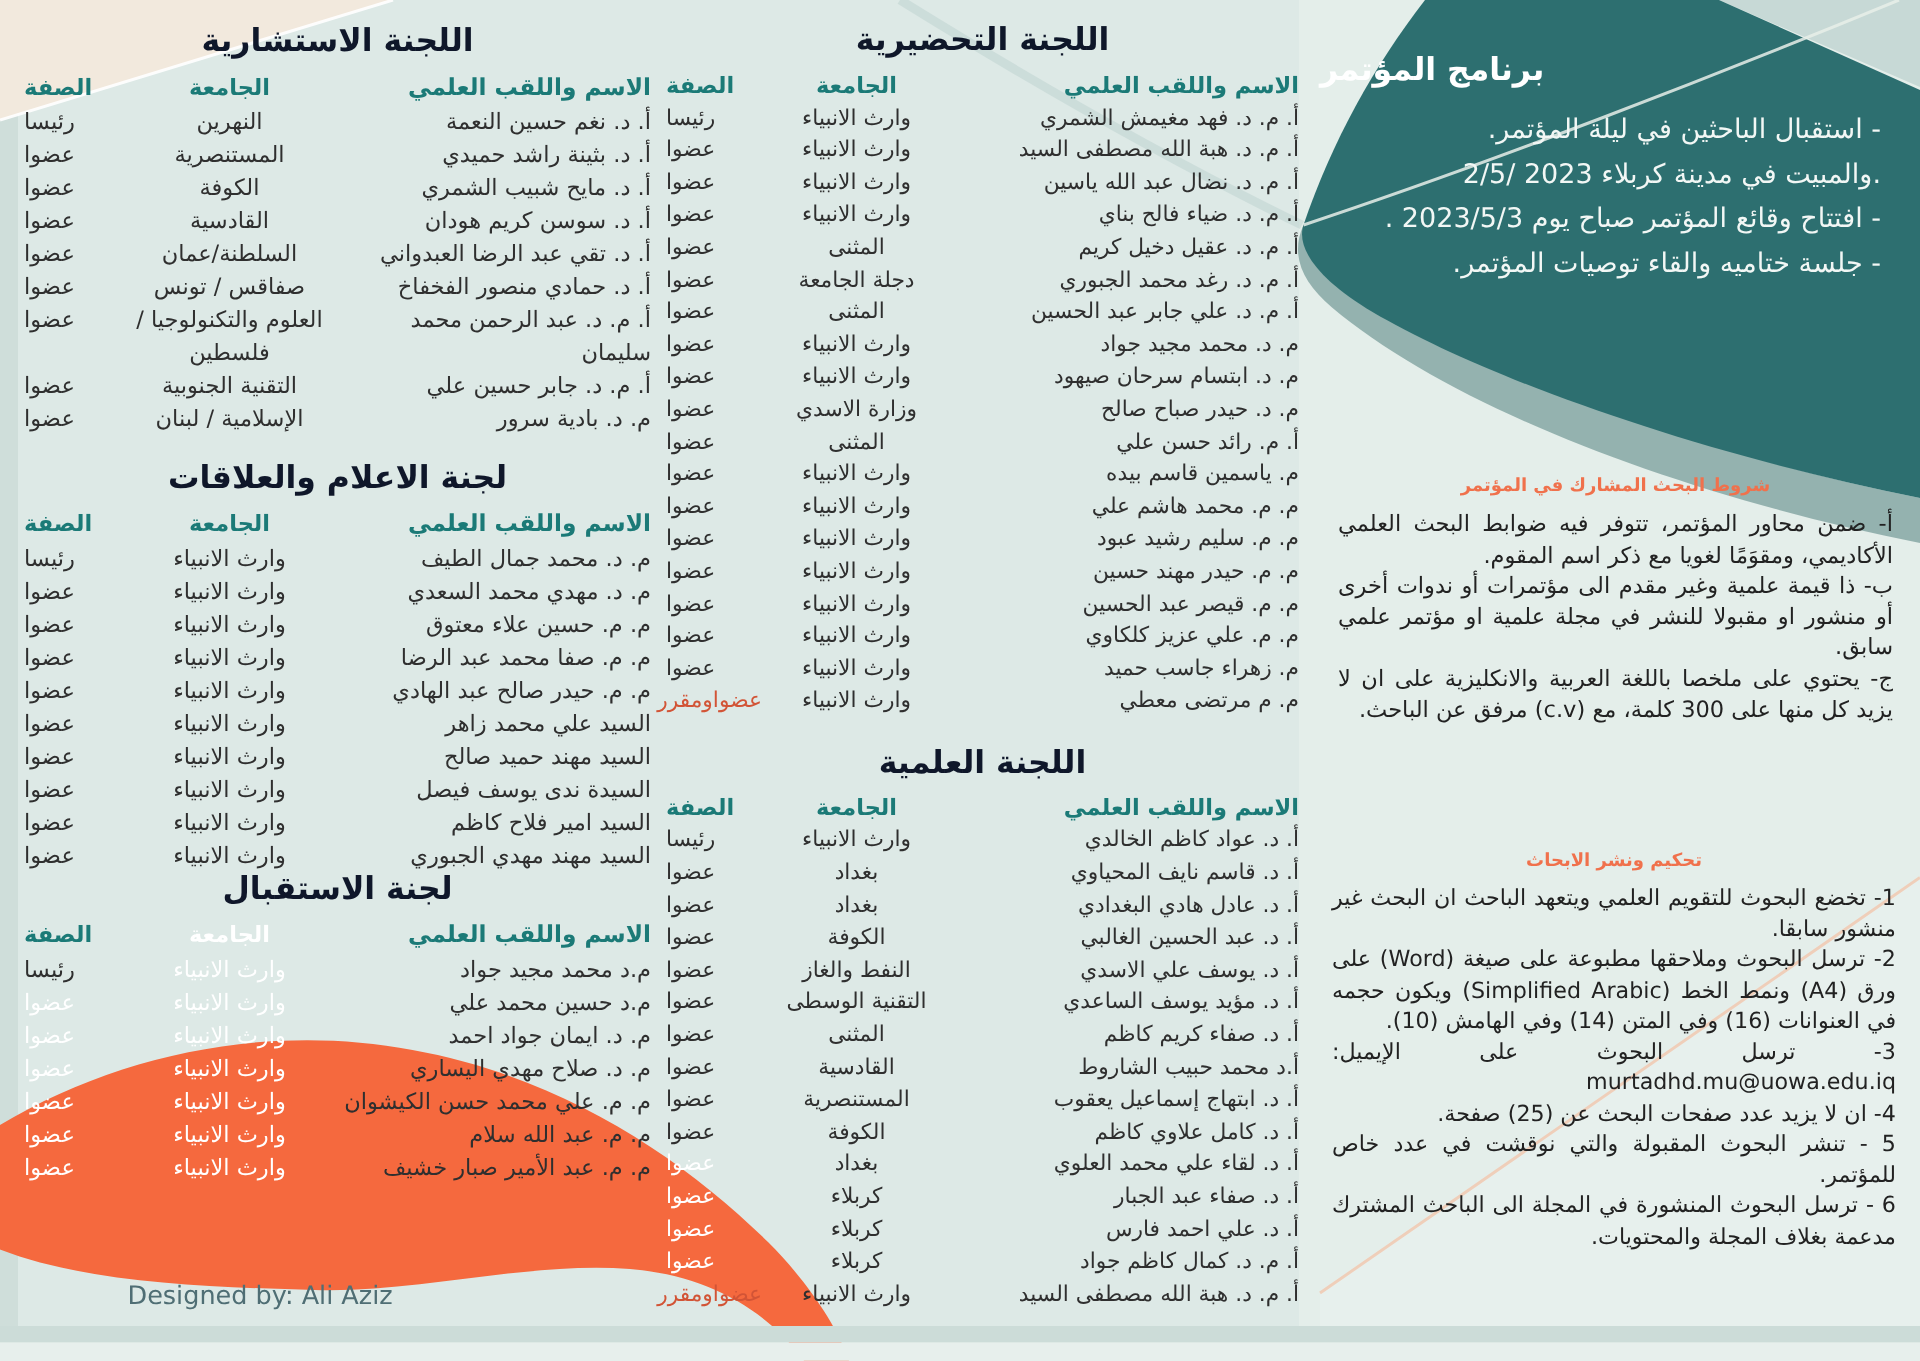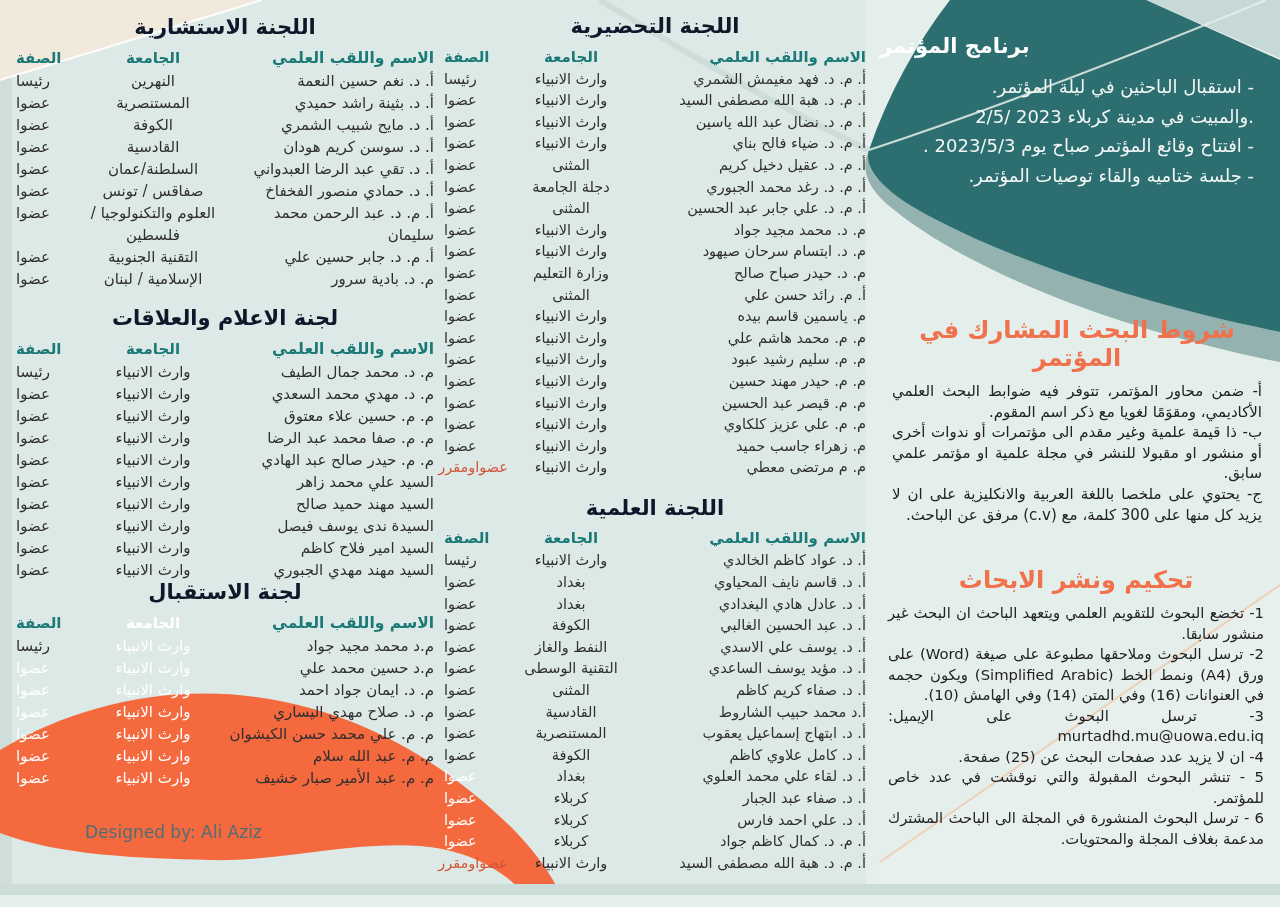--- a/index.html
+++ b/index.html
@@ -36,27 +36,27 @@
   #scientific .r10 .c-role,#scientific .r11 .c-role,#scientific .r12 .c-role,#scientific .r13 .c-role{color:#fff;}
   #scientific .r14 .c-role{color:#d25436;}
 
   
   #program{left:880px;top:34px;width:388px;direction:rtl;padding-right:14px;box-sizing:border-box;}
   #program .ptitle{color:#ffffff;font-weight:bold;font-size:21px;text-align:left;margin:0 0 14px 0;}
   #program .pitem{color:#f2f7f5;font-size:18px;line-height:29.5px;white-space:nowrap;text-align:right;}
   #program .i1{direction:ltr;}
 
   .rpanel-block{direction:rtl;box-sizing:border-box;color:#222;}
-  .rpanel-block .btitle{color:#f0714c;font-weight:bold;font-size:24px;text-align:center;margin:0 0 9px 0;}
+  .rpanel-block .btitle{color:#f0714c;font-weight:bold;font-size:12px;text-align:center;margin:0 0 9px 0;}
   #conditions{left:876px;top:316px;width:396px;padding:0 10px 0 16px;}
   #conditions .bitem{font-size:15px;line-height:20.6px;text-align:justify;}
   #publication{left:874px;top:566px;width:400px;padding:0 10px 0 14px;}
   #publication .bitem{font-size:14.8px;line-height:20.5px;text-align:justify;}
 
-  #designed-by{position:absolute;left:85px;top:822px;z-index:2;color:#4f6e74;font-size:17px;}
+  #designed-by{position:absolute;left:85px;top:854px;z-index:2;color:#4f6e74;font-size:17px;}
 </style>
 </head>
 <body>
 
 <div id="page">
 
   <svg id="decor" width="1280" height="907" viewBox="0 0 1280 907">
     <rect x="866" y="0" width="414" height="886" fill="#e4eeea"></rect>
     <rect x="0" y="0" width="12" height="884" fill="#ccdbd7" opacity="0.8"></rect>
 
@@ -291,21 +291,21 @@
             <div class="c-univ">وارث الانبياء</div>
             <div class="c-role">عضوا</div>
           </div>
           <div class="trow row r8">
             <div class="c-name">م. د. ابتسام سرحان صيهود</div>
             <div class="c-univ">وارث الانبياء</div>
             <div class="c-role">عضوا</div>
           </div>
           <div class="trow row r9">
             <div class="c-name">م. د. حيدر صباح صالح</div>
-            <div class="c-univ">وزارة التعليم</div>
+            <div class="c-univ">وزارة الاسدي</div>
             <div class="c-role">عضوا</div>
           </div>
           <div class="trow row r10">
             <div class="c-name">أ. م. رائد حسن علي</div>
             <div class="c-univ">المثنى</div>
             <div class="c-role">عضوا</div>
           </div>
           <div class="trow row r11">
             <div class="c-name">م. ياسمين قاسم بيده</div>
             <div class="c-univ">وارث الانبياء</div>

